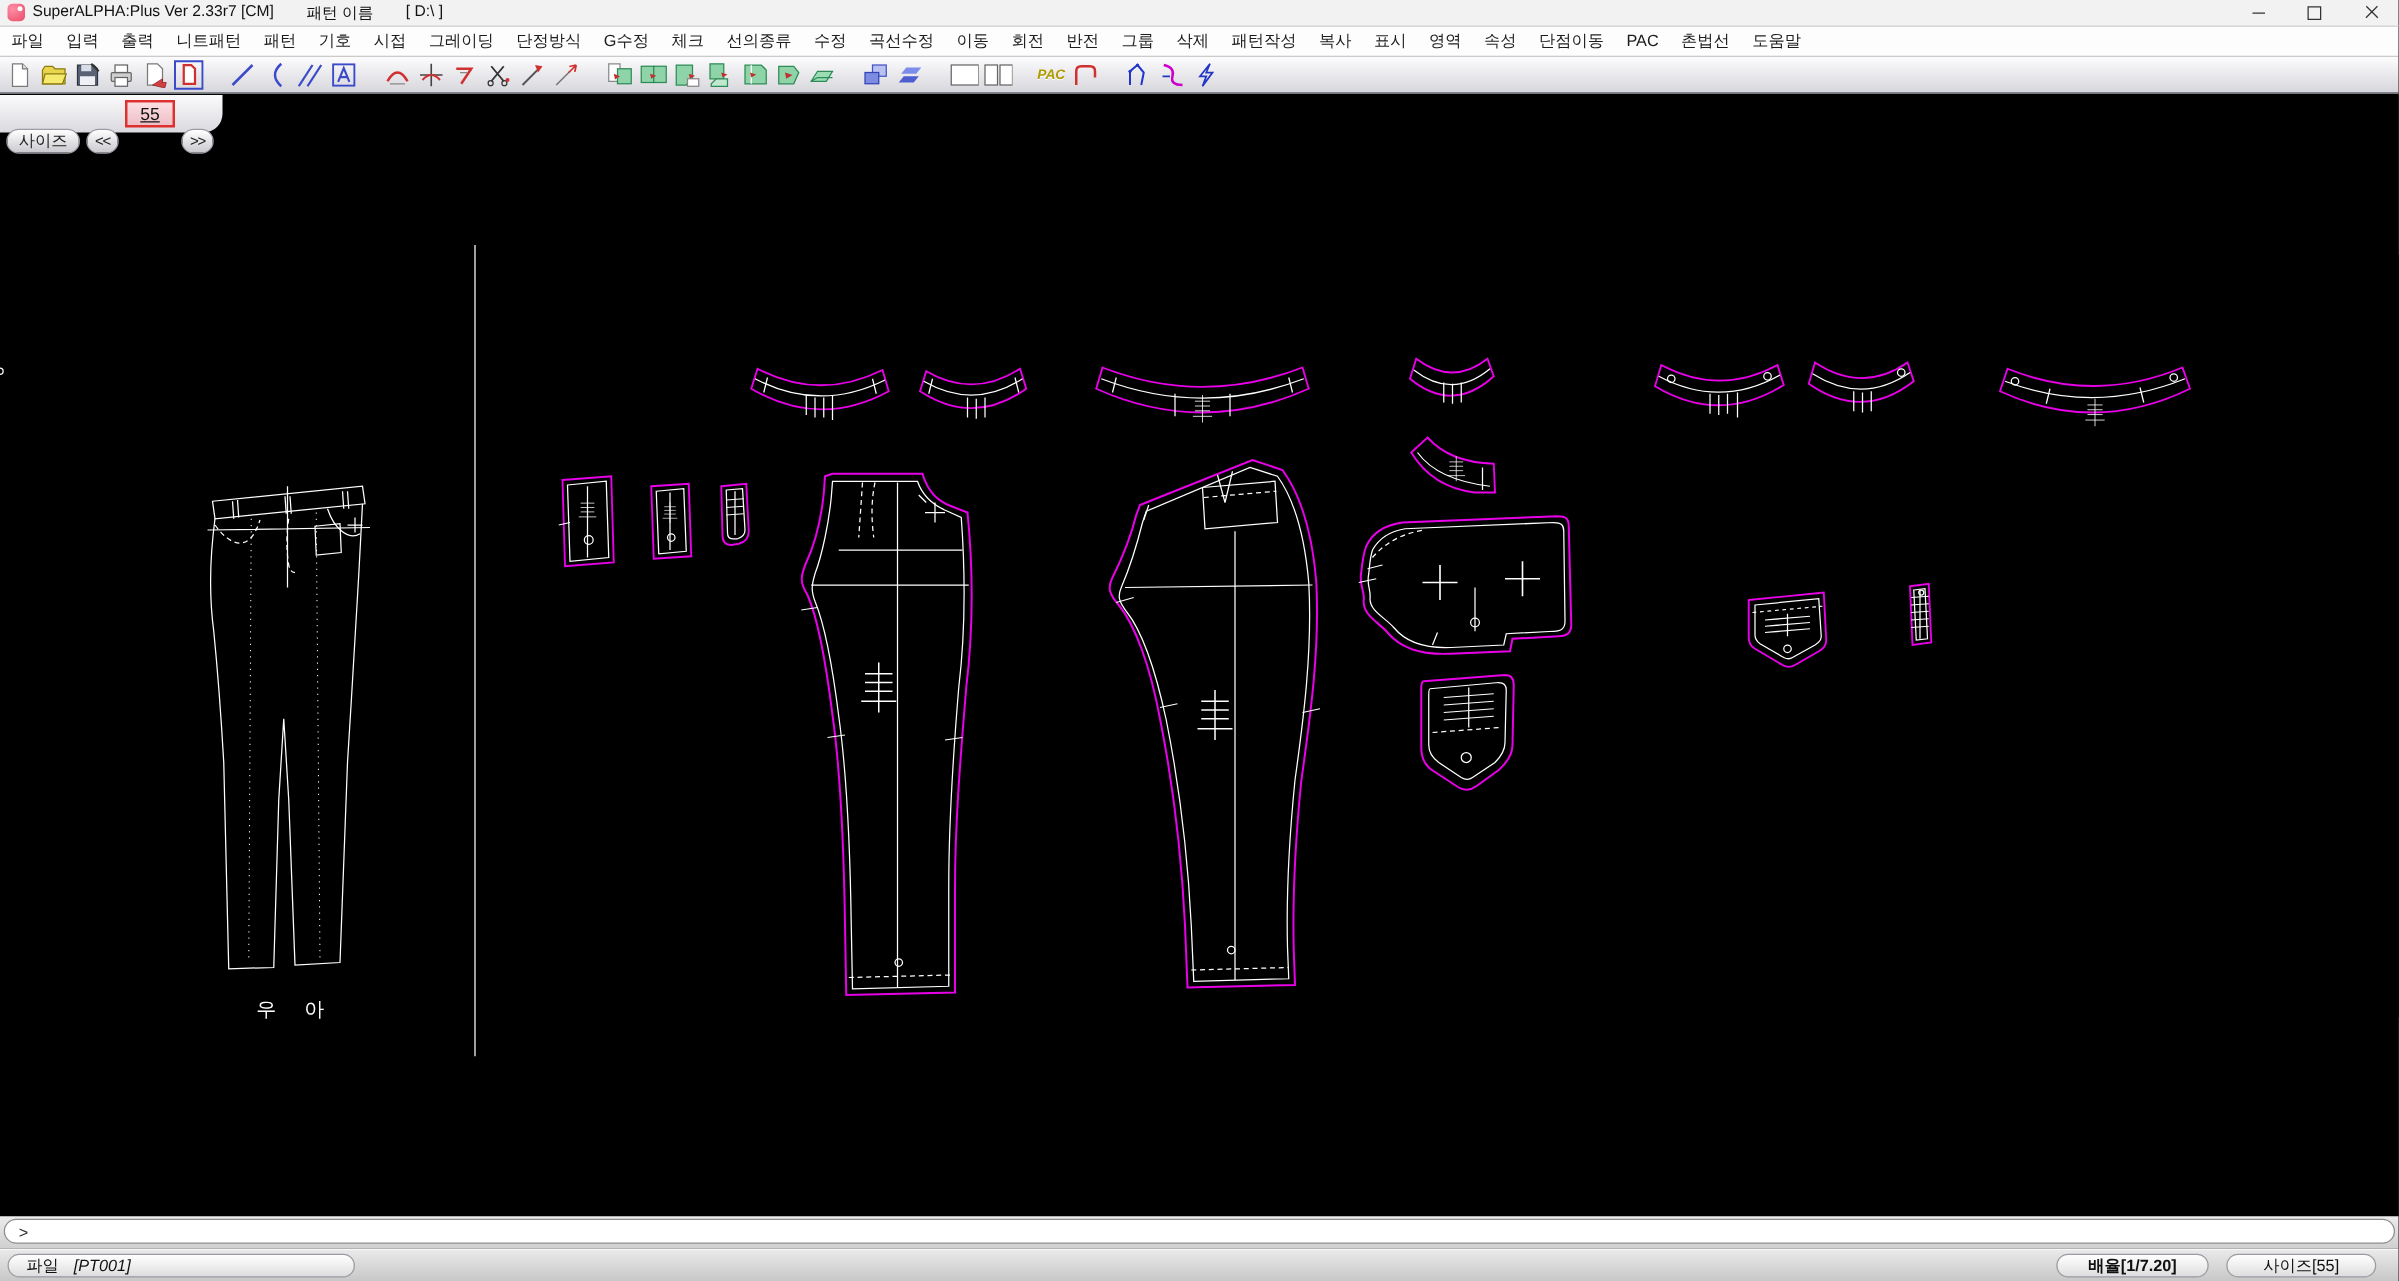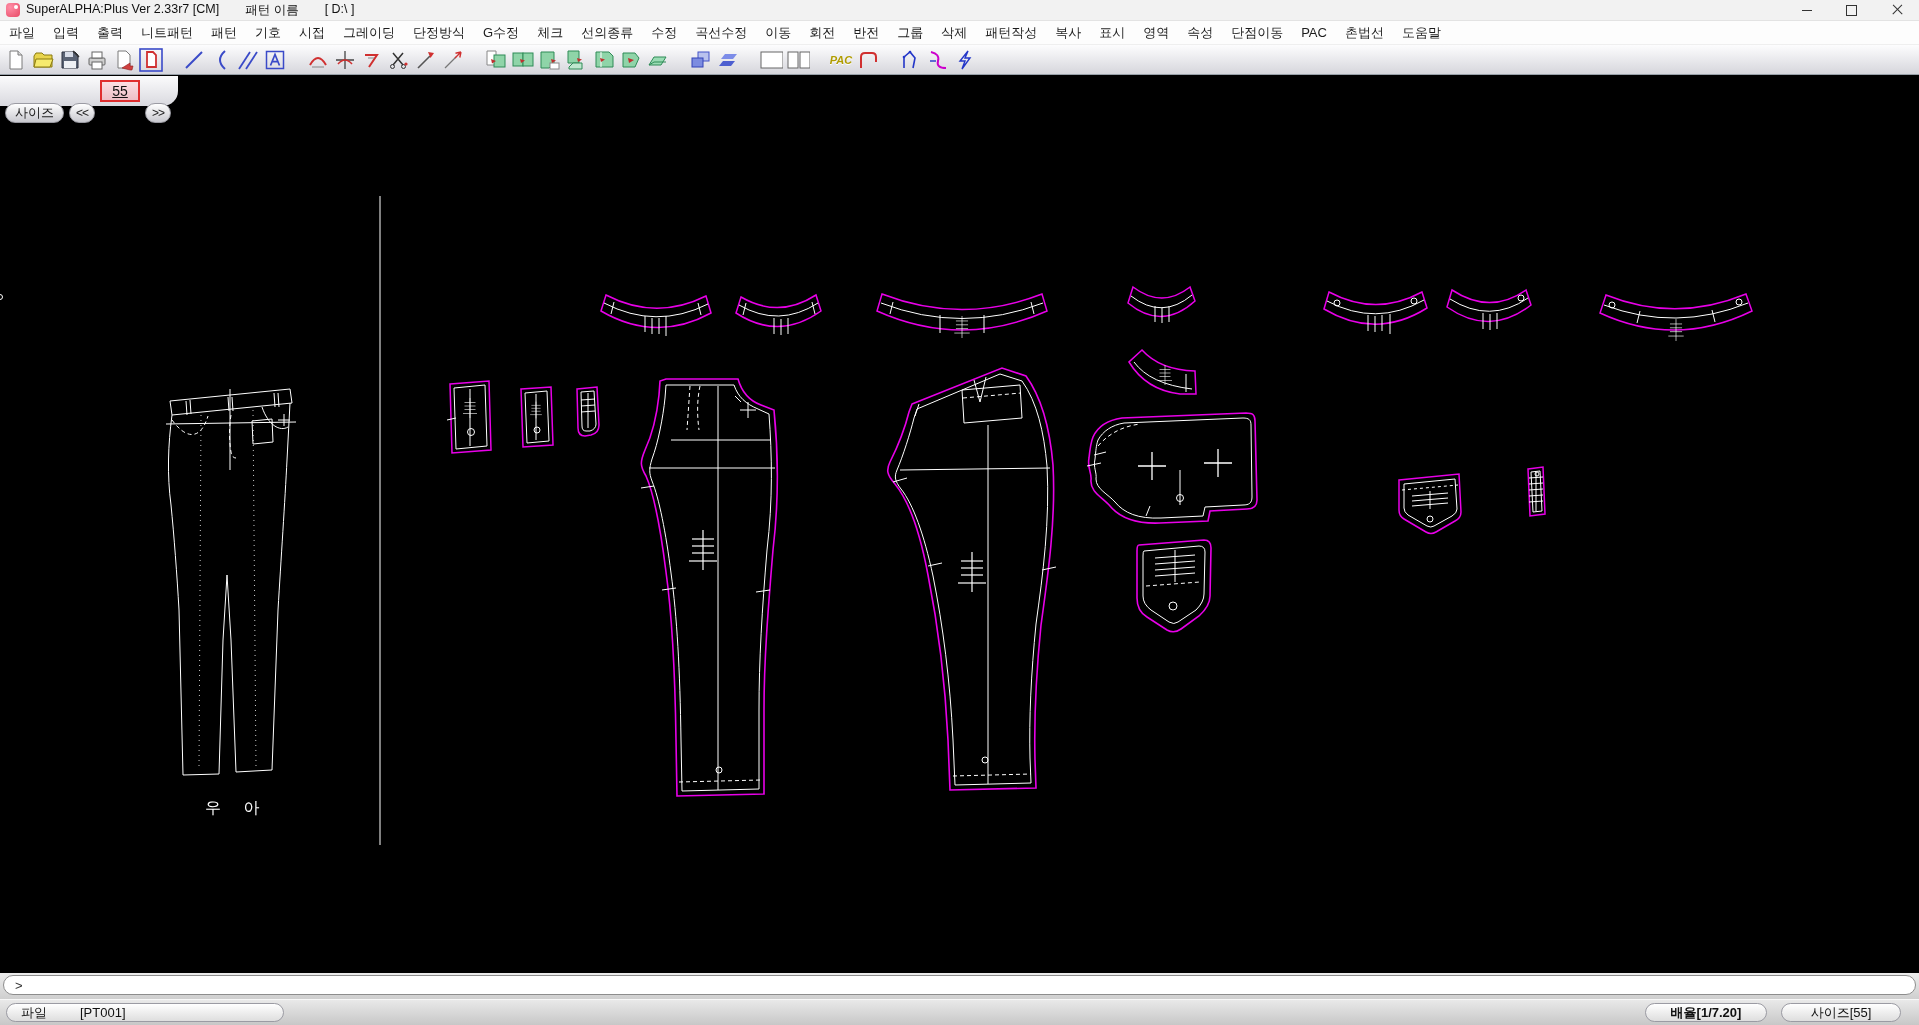--- a/index.html
+++ b/index.html
@@ -44,21 +44,21 @@
   
   .cmdbar{position:absolute;top:973px;left:0;width:100%;height:26px;background:linear-gradient(#ececec,#cfcfcf);
           box-sizing:border-box;padding:2px 3px;}
   .cmdinput{height:20px;border:1px solid #8d8d8d;border-radius:11px;background:#fff;display:flex;align-items:center;
             padding-left:11px;font-size:13px;color:#333;box-sizing:border-box;}
   .statusbar{position:absolute;top:999px;left:0;width:100%;height:26px;background:linear-gradient(#e9e9e9,#c7c7c7);
              border-top:1px solid #f8f8f8;box-sizing:border-box;font-size:13px;color:#111;}
   .spill{position:absolute;top:3px;height:19px;border:1px solid #9b9ba3;border-radius:10px;
          background:linear-gradient(#ffffff,#dedede);display:flex;align-items:center;box-sizing:border-box;}
   .spill.file{left:6px;width:278px;padding:0 14px;}
-  .spill.file .fval{margin-left:33px;}
+  .spill.file .fval{margin-left:12px;font-style:italic;}
   .spill.scale{right:152px;width:122px;justify-content:center;font-weight:bold;}
   .spill.sized{right:18px;width:120px;justify-content:center;}
 </style>
 </head>
 <body>
 
 <div id="app">
 
   <div class="titlebar">
     <span class="appicon"></span>

